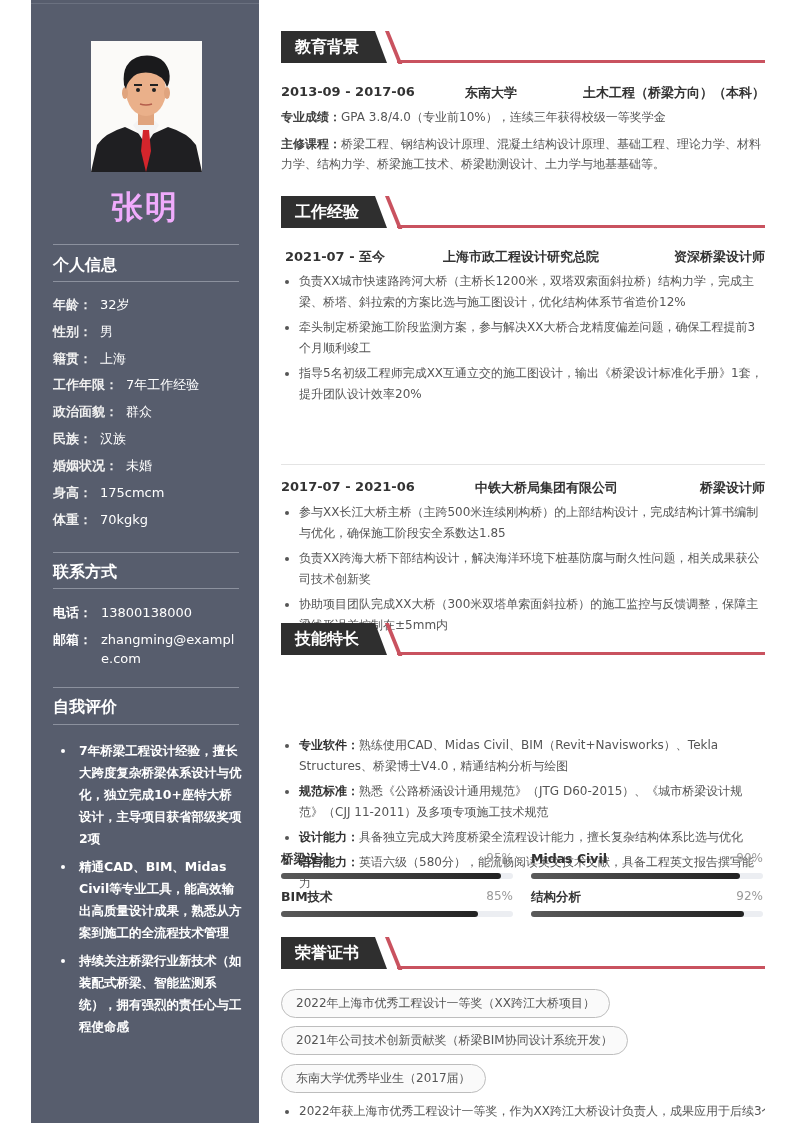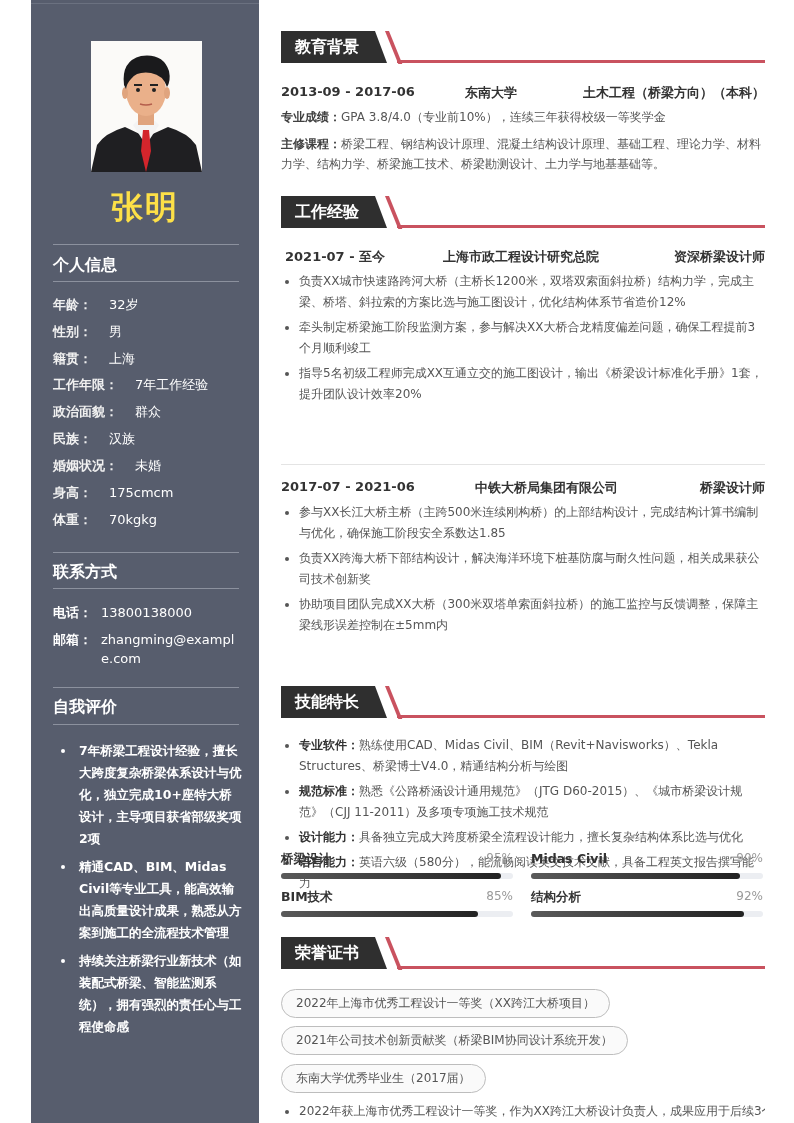--- a/index.html
+++ b/index.html
@@ -13,27 +13,27 @@
     position: absolute; left: 31px; top: 0; width: 228px; height: 1123px;
     background: #575d6d; color: #fff;
   }
   .sidebar::before { content: ""; position: absolute; left: 0; right: 0; top: 3px; height: 1px; background: #6b7180; }
   .photo {
     position: absolute; left: 60px; top: 41px; width: 111px; height: 131px;
     background: #fbfaf8; overflow: hidden;
   }
   .name {
     position: absolute; left: 0; width: 228px; top: 186px; text-align: center;
-    font-size: 32px; font-weight: bold; letter-spacing: 2px; color: #fde047;
+    font-size: 32px; font-weight: bold; letter-spacing: 2px; color: #f0abfc;
   }
   .side-divider { position: absolute; left: 22px; width: 186px; height: 1px; background: #8c919e; }
   .side-title { position: absolute; left: 22px; font-size: 16px; font-weight: bold; color: #fff; }
   .info-row { position: absolute; left: 22px; font-size: 13px; color: #fff; line-height: 18px; }
   .info-row .lbl { font-weight: bold; color: #f0f0f0; }
-  .info-row .val { margin-left: 17px; }
+  .info-row .val { margin-left: 8px; }
   .contact-row { position: absolute; left: 22px; font-size: 13px; line-height: 19px; display: flex; justify-content: flex-end; }
   .contact-row .lbl { font-weight: bold; width: 48px; flex: none; }
   .contact-row .val { width: 140px; word-break: break-all; }
   .eval-list { position: absolute; left: 22px; top: 740px; width: 190px; list-style: none; }
   .eval-list li {
     position: relative; padding-left: 26px; font-size: 12.5px; font-weight: bold;
     line-height: 22px; margin-bottom: 6px; color: #fff;
   }
   .eval-list li::before {
     content: ""; position: absolute; left: 8px; top: 9px; width: 4px; height: 4px;
@@ -178,21 +178,21 @@
       <span style="left:0">2017-07 - 2021-06</span>
       <span style="left:194px">中铁大桥局集团有限公司</span>
       <span style="right:0">桥梁设计师</span>
     </div>
     <ul class="blist" style="top:502px">
       <li>参与XX长江大桥主桥（主跨500米连续刚构桥）的上部结构设计，完成结构计算书编制与优化，确保施工阶段安全系数达1.85</li>
       <li>负责XX跨海大桥下部结构设计，解决海洋环境下桩基防腐与耐久性问题，相关成果获公司技术创新奖</li>
       <li>协助项目团队完成XX大桥（300米双塔单索面斜拉桥）的施工监控与反馈调整，保障主梁线形误差控制在±5mm内</li>
     </ul>
 
-    <div class="sec-head" style="top:686px">
+    <div class="sec-head" style="top:623px">
       <div class="tag">技能特长</div>
       <div class="slash"></div>
       <div class="line"></div>
     </div>
     <ul class="blist" style="top:735px">
       <li><b>专业软件：</b><span>熟练使用CAD、Midas Civil、BIM（Revit+Navisworks）、Tekla Structures、桥梁博士V4.0，精通结构分析与绘图</span></li>
       <li><b>规范标准：</b><span>熟悉《公路桥涵设计通用规范》（JTG D60-2015）、《城市桥梁设计规范》（CJJ 11-2011）及多项专项施工技术规范</span></li>
       <li><b>设计能力：</b><span>具备独立完成大跨度桥梁全流程设计能力，擅长复杂结构体系比选与优化</span></li>
       <li><b>语言能力：</b><span>英语六级（580分），能流畅阅读英文技术文献，具备工程英文报告撰写能力</span></li>
     </ul>

